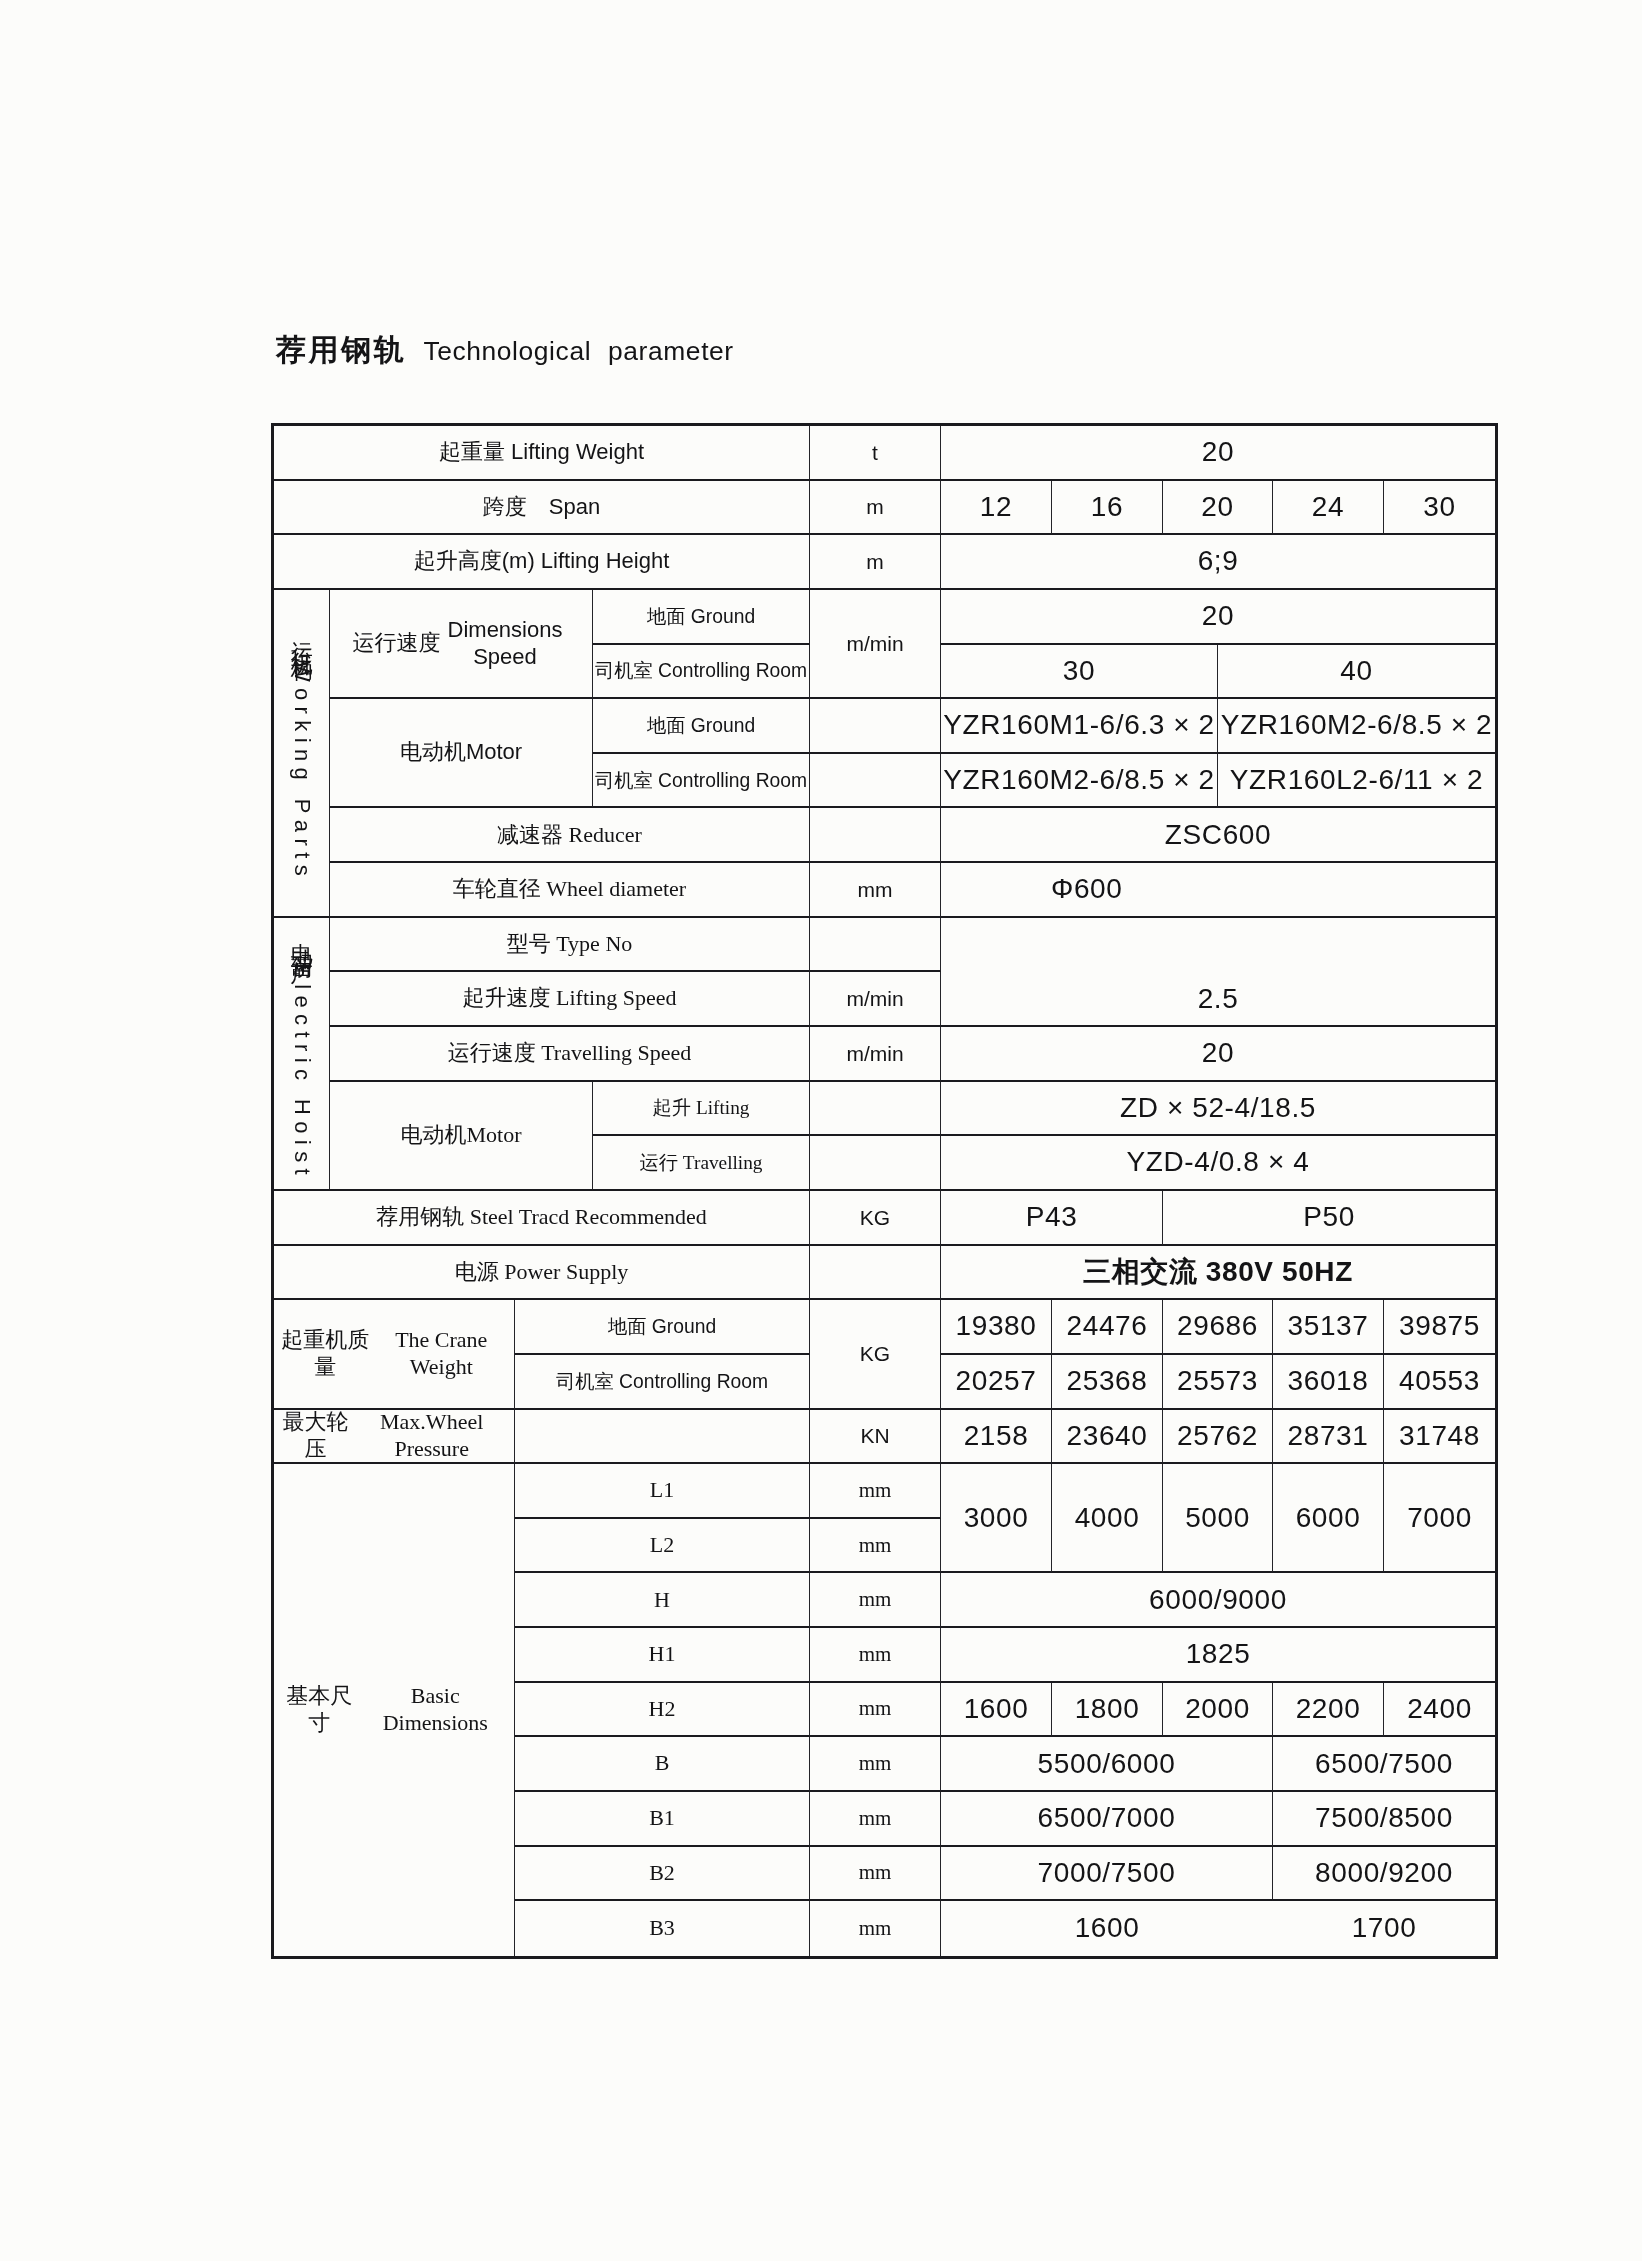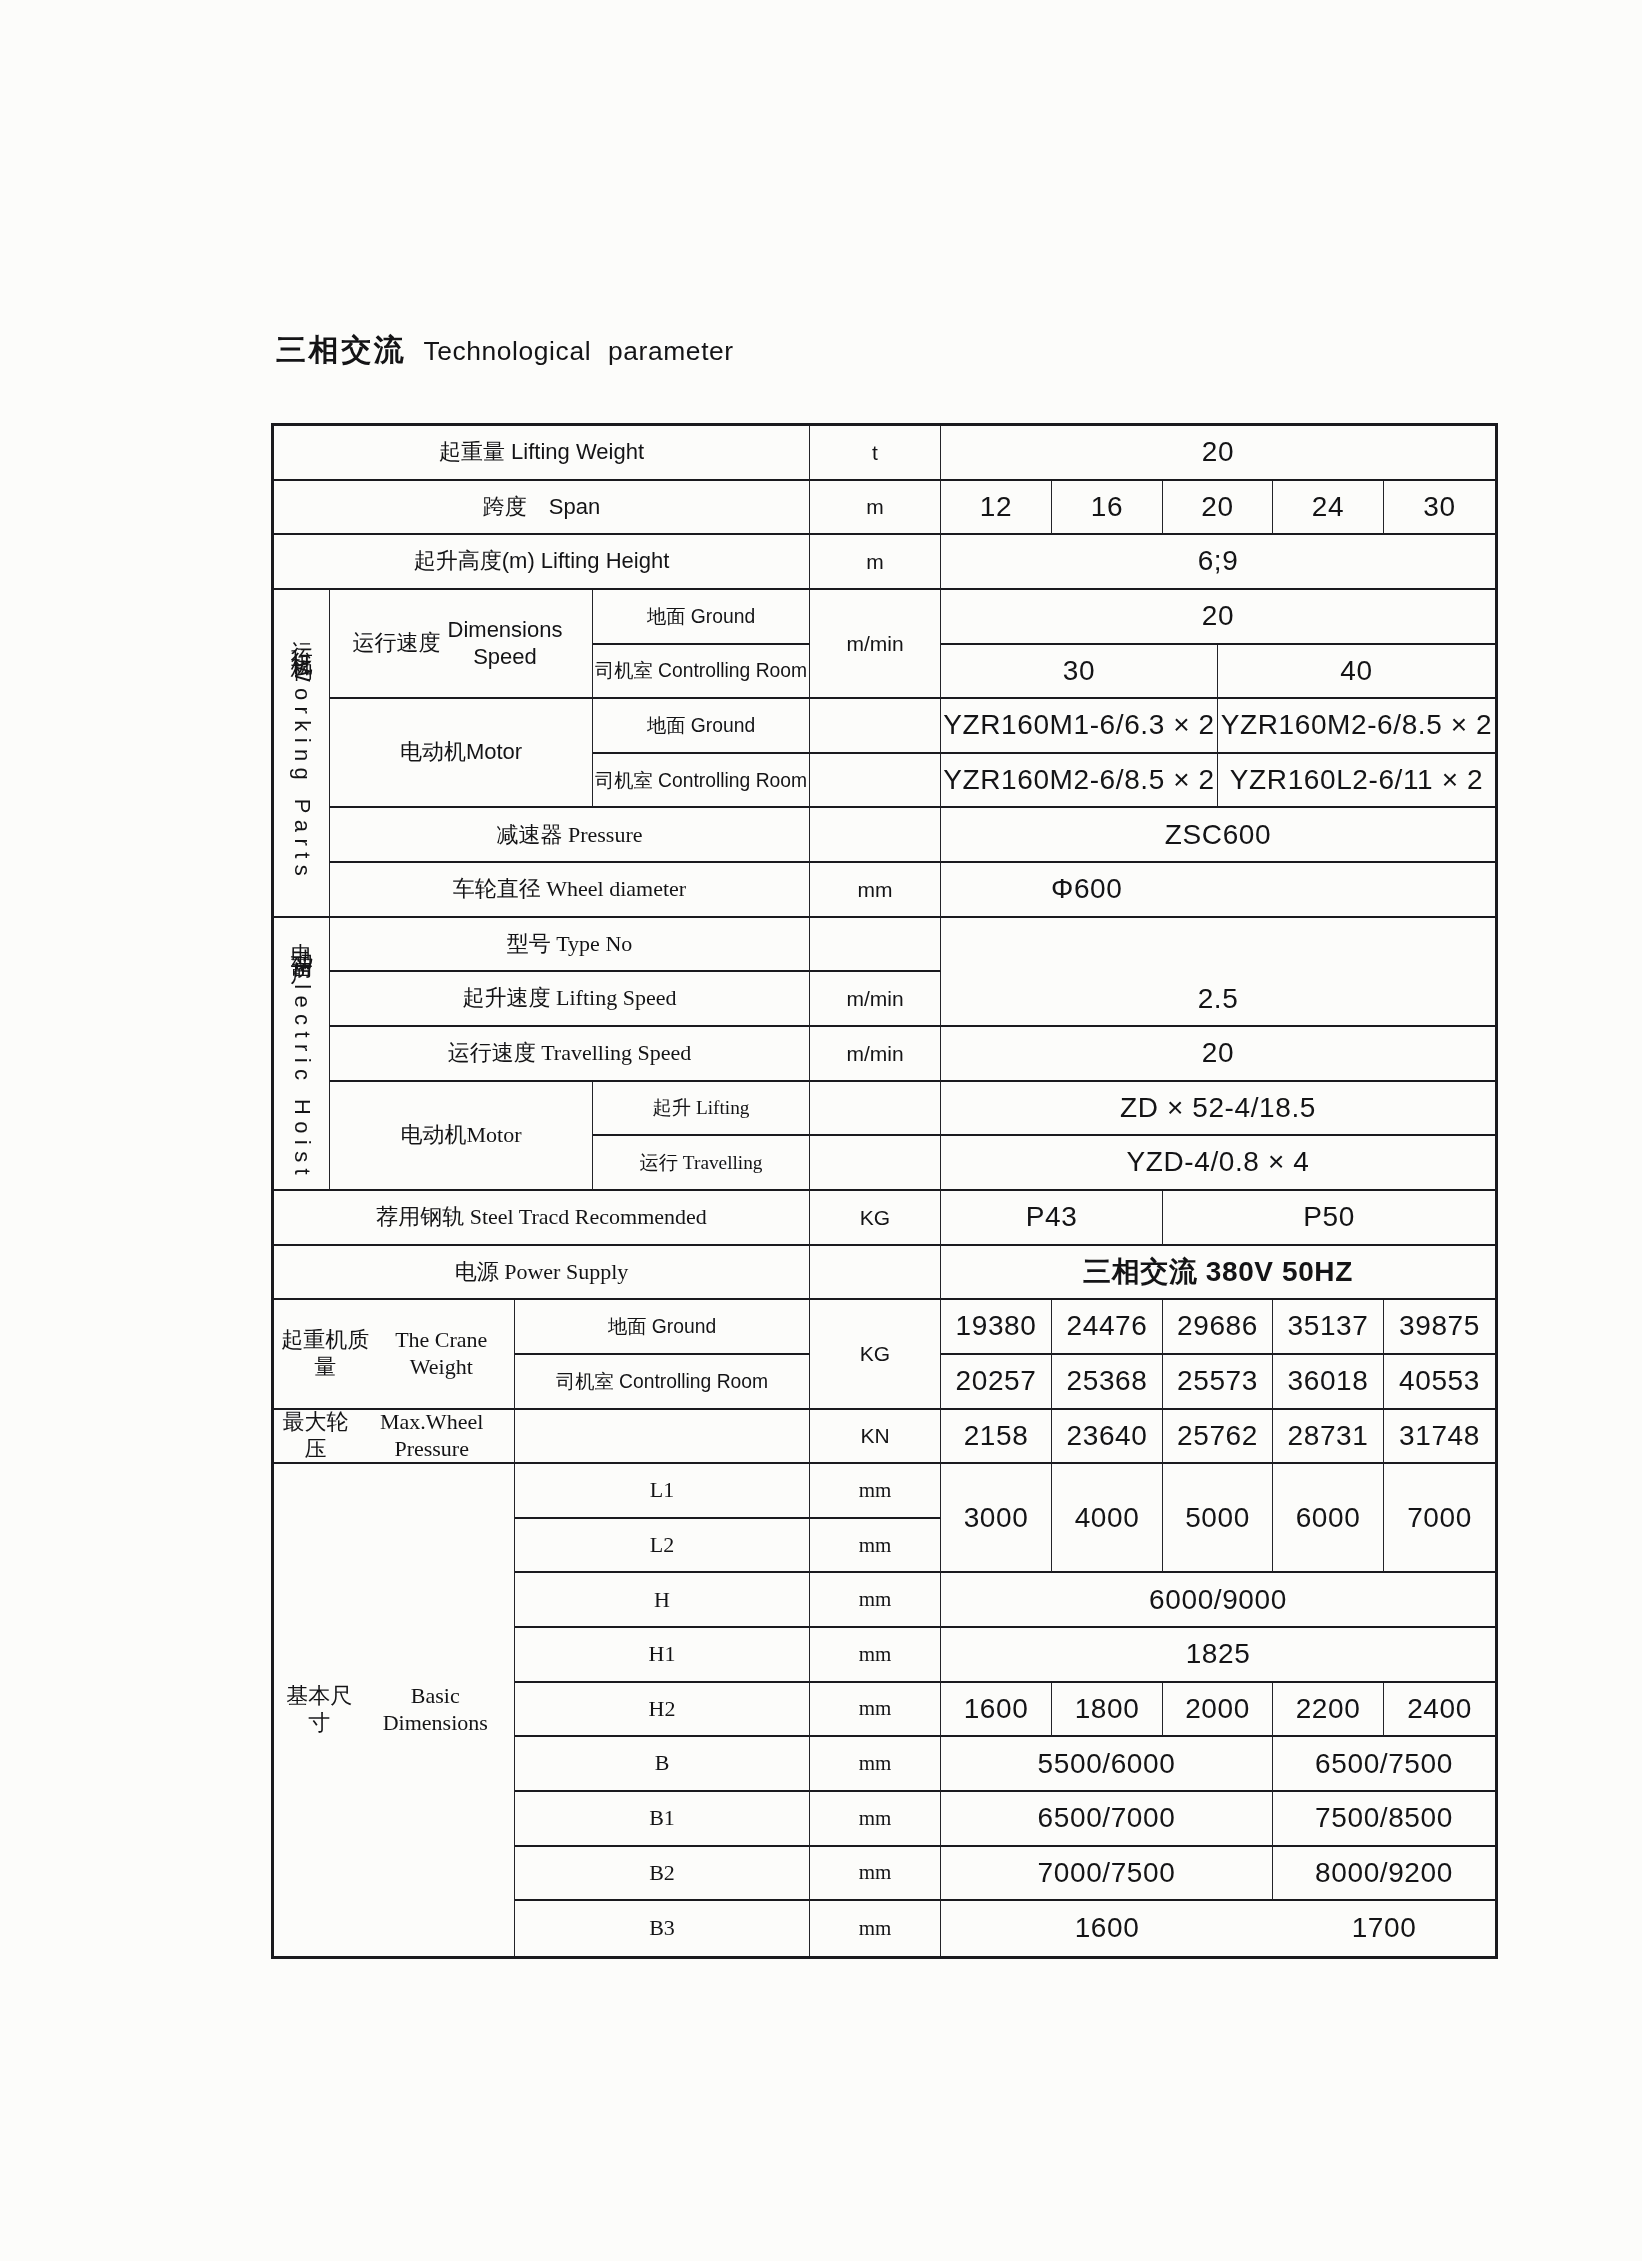--- a/index.html
+++ b/index.html
@@ -52,21 +52,21 @@
     font-size:22px;letter-spacing:6.4px;
     padding:6.4px 0;
   }
 </style>
 </head>
 <body>
 
 <div class="page">
 
   <div class="doc-title">
-    <span class="zh">三相交流</span><span class="en">Technological  parameter</span>
+    <span class="zh">荐用钢轨</span><span class="en">Technological  parameter</span>
   </div>
 
   <div class="t-table">
 
     <div class="c" style="grid-area:1/1/2/5">起重量  Lifting Weight</div>
     <div class="c unit" style="grid-area:1/5/2/6">t</div>
     <div class="c val nr" style="grid-area:1/6/2/12">20</div>
 
     <div class="c" style="grid-area:2/1/3/5">跨度　Span</div>
     <div class="c unit" style="grid-area:2/5/3/6">m</div>
@@ -101,21 +101,21 @@
     <div class="c sub" style="grid-area:6/4/7/5">地面 Ground</div>
     <div class="c unit" style="grid-area:6/5/7/6"></div>
     <div class="c val" style="grid-area:6/6/7/9">YZR160M1-6/6.3 × 2</div>
     <div class="c val nr" style="grid-area:6/9/7/12">YZR160M2-6/8.5 × 2</div>
 
     <div class="c sub" style="grid-area:7/4/8/5">司机室 Controlling Room</div>
     <div class="c unit" style="grid-area:7/5/8/6"></div>
     <div class="c val" style="grid-area:7/6/8/9">YZR160M2-6/8.5 × 2</div>
     <div class="c val nr" style="grid-area:7/9/8/12">YZR160L2-6/11 × 2</div>
 
-    <div class="c ser" style="grid-area:8/2/9/5">减速器 Pressure</div>
+    <div class="c ser" style="grid-area:8/2/9/5">减速器 Reducer</div>
     <div class="c unit" style="grid-area:8/5/9/6"></div>
     <div class="c val nr" style="grid-area:8/6/9/12">ZSC600</div>
 
     <div class="c ser" style="grid-area:9/2/10/5">车轮直径 Wheel diameter</div>
     <div class="c unit" style="grid-area:9/5/10/6">mm</div>
     <div class="c val nr padl" style="grid-area:9/6/10/12">Φ600</div>
 
     <div class="c vtext" style="grid-area:10/1/15/2">电动葫芦 Electric Hoist</div>
 
     <div class="c ser" style="grid-area:10/2/11/5">型号 Type No</div>

